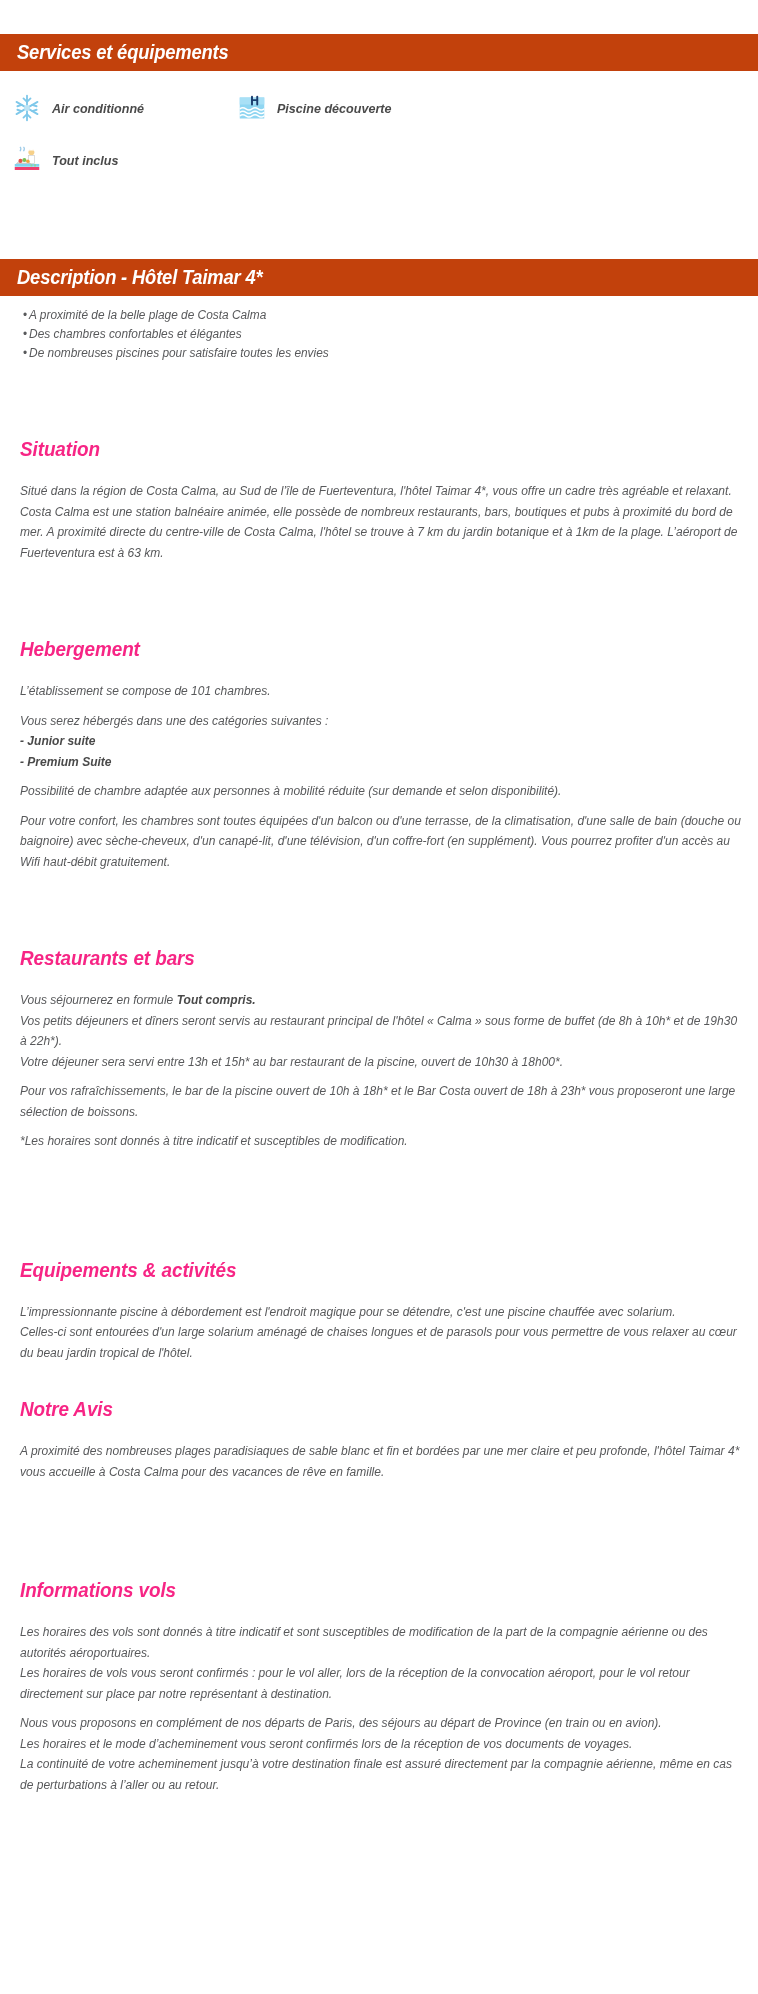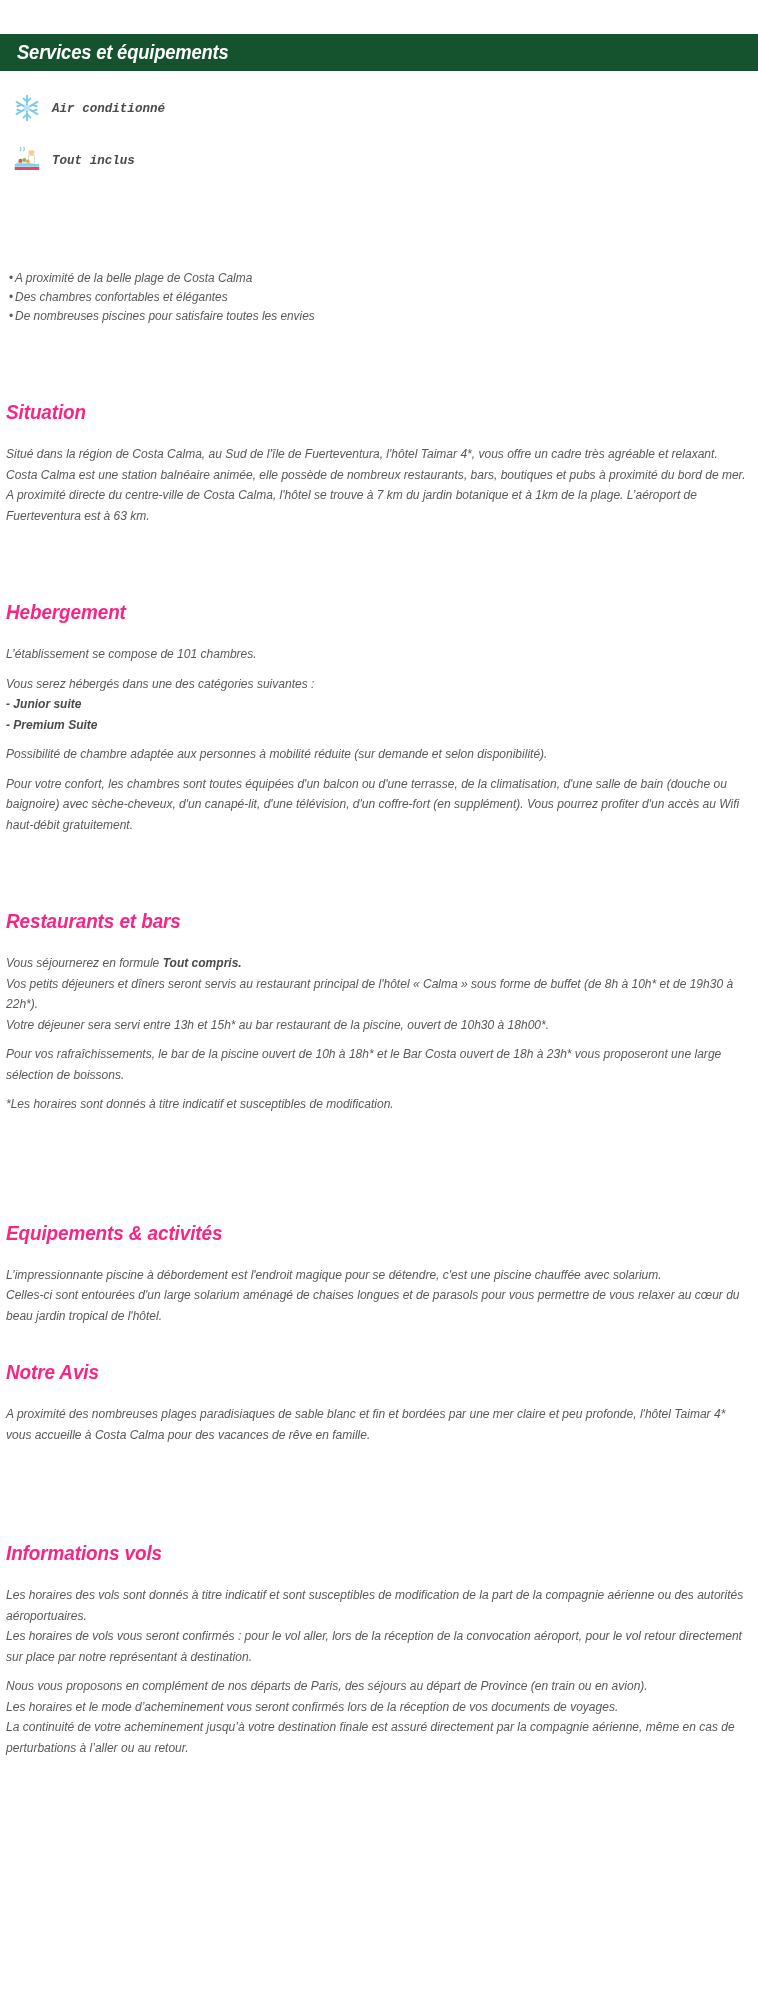--- a/index.html
+++ b/index.html
@@ -15,21 +15,21 @@
   }
   .page {
     width: 758px;
     position: relative;
     padding: 0;
     box-sizing: border-box;
   }
 
   
   .banner {
-    background: #14532d;
+    background: #c2410c;
     color: #ffffff;
     height: 37px;
     display: flex;
     align-items: center;
     padding-left: 17px;
     box-sizing: border-box;
   }
   .banner-title {
     font-style: italic;
     font-weight: bold;
@@ -47,21 +47,20 @@
   .service-row {
     display: flex;
     margin-bottom: 18px;
   }
   .service-item {
     display: flex;
     align-items: center;
     width: 225px;
     flex: 0 0 225px;
     min-height: 34px;
-    font-family: Liberation Mono, monospace;
   }
   .service-item.empty { visibility: hidden; }
   .service-icon {
     width: 30px;
     height: 30px;
     flex: 0 0 30px;
     margin-right: 10px;
     display: flex;
     align-items: center;
     justify-content: center;
@@ -71,21 +70,21 @@
     font-style: italic;
     font-weight: bold;
     font-size: 13.5px;
     color: #4a4a4a;
     transform: scaleX(0.93);
     transform-origin: left center;
     white-space: nowrap;
   }
 
   
-  .content { padding: 0 6px; }
+  .content { padding: 0 12px; margin-left: 8px; }
   .bullets {
     margin: 10px 0 0 0;
     padding: 0 0 0 3px;
     list-style: none;
   }
   .bullets li {
     font-style: italic;
     font-size: 12.5px;
     line-height: 19px;
     color: #58595b;
@@ -159,20 +158,39 @@
               <line x1="27" y1="14" x2="22" y2="12.5"></line>
                 <line x1="27" y1="18" x2="22" y2="19.5"></line>
             </g>
             <circle cx="16" cy="16" r="3.4" fill="#bfe4f5"></circle>
           </svg>
         </span>
         <span class="service-label">Air conditionné</span>
       </div>
 
 
+      <div class="service-item">
+        <span class="service-icon">
+          <svg width="28" height="28" viewBox="0 0 32 32">
+            <rect x="2" y="4" width="28" height="24" fill="#8fd6f2"></rect>
+            <rect x="2" y="4" width="28" height="8" fill="#a8e0f6"></rect>
+            <g stroke="#ffffff" stroke-width="1.5" fill="none">
+              <path d="M2 17 q3.5 -2.5 7 0 t7 0 t7 0 t7 0"></path>
+              <path d="M2 21 q3.5 -2.5 7 0 t7 0 t7 0 t7 0"></path>
+              <path d="M2 25 q3.5 -2.5 7 0 t7 0 t7 0 t7 0"></path>
+            </g>
+            <g stroke="#1a3d6e" stroke-width="2.2" fill="none" stroke-linecap="round">
+              <path d="M16 12 L16 3"></path>
+                <path d="M22 12 L22 3"></path>
+              <path d="M16 7 L22 7"></path>
+            </g>
+          </svg>
+        </span>
+        <span class="service-label">Piscine découverte</span>
+      </div>
 
     </div>
 
     <div class="service-row">
 
       <div class="service-item">
         <span class="service-icon">
           <svg width="28" height="28" viewBox="0 0 32 32">
             <path d="M8 6 q2 -3 0 -5" stroke="#9ecbe8" stroke-width="1.4" fill="none"></path>
             <path d="M12 6 q2 -3 0 -5" stroke="#9ecbe8" stroke-width="1.4" fill="none"></path>
@@ -195,20 +213,23 @@
       </div>
 
 
       <div class="service-item empty"></div>
 
     </div>
   </div>
 
   <div class="spacer-lg"></div>
 
+  <div class="banner">
+    <span class="banner-title">Description - Hôtel Taimar 4*</span>
+  </div>
 
   <div class="content">
 
     <ul class="bullets">
       <li>A proximité de la belle plage de Costa Calma</li>
       <li>Des chambres confortables et élégantes</li>
       <li>De nombreuses piscines pour satisfaire toutes les envies</li>
     </ul>
 
     <div class="spacer-xl"></div>

